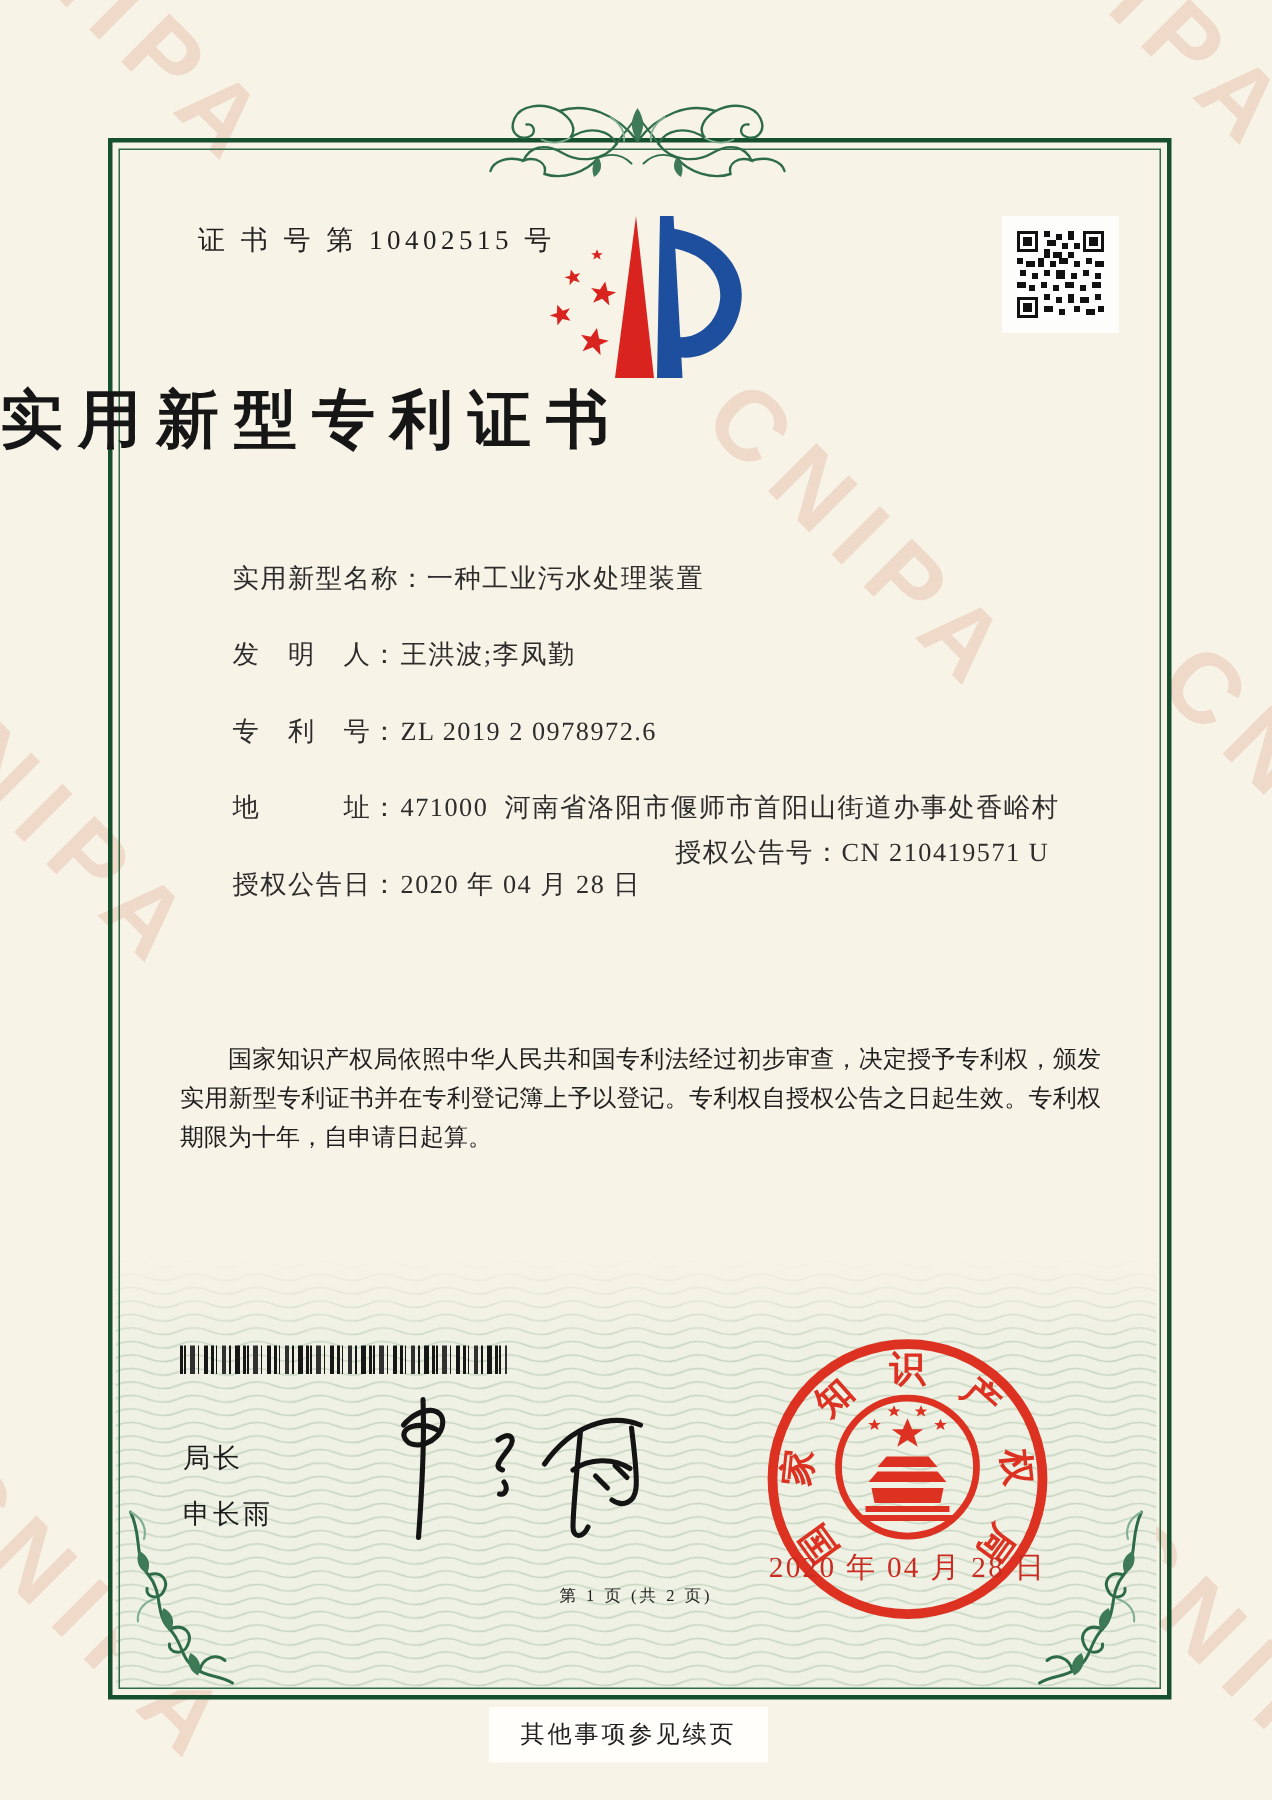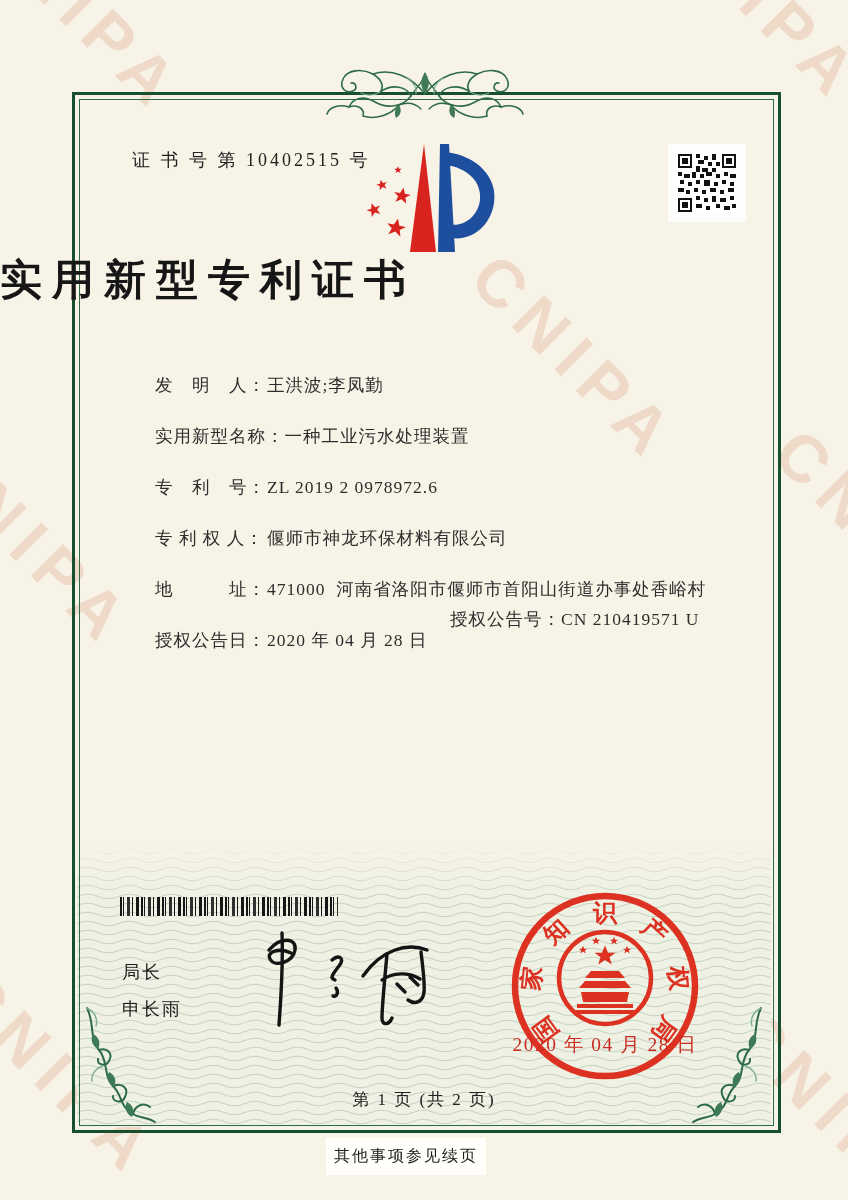--- a/index.html
+++ b/index.html
@@ -50,24 +50,24 @@
         rgba(0,0,0,0) 4px 7px,#303030 7px 10px,rgba(0,0,0,0) 10px 12px,#161616 12px 13px,
         rgba(0,0,0,0) 13px 16px,#161616 16px 19px,rgba(0,0,0,0) 19px 21px);}
 
   .director{position:absolute;left:122px;top:960px;font-size:18px;letter-spacing:2px;color:#1d1d1d;}
   .director div{margin-bottom:13px;}
   .sig{position:absolute;left:235px;top:928px;}
 
   .seal{position:absolute;left:505px;top:886px;z-index:5;opacity:.96;}
   .seal text{font-family:"Liberation Serif","DejaVu Serif",serif;}
 
-  .pageno{position:absolute;left:0;top:1088px;width:100%;text-align:center;
-          font-size:17px;letter-spacing:2px;color:#222;}
+  .pageno{position:absolute;left:0;top:1056px;width:100%;text-align:center;
+          font-size:11px;letter-spacing:2px;color:#222;}
   .contnote{position:absolute;left:326px;top:1138px;background:#fffefb;
-            padding:8px 8px;font-size:16px;letter-spacing:2px;color:#1f1f1f;z-index:5;}
+            padding:8px 21px;font-size:16px;letter-spacing:2px;color:#1f1f1f;z-index:5;}
 </style>
 </head>
 <body>
 
 <div id="page">
 
   <div class="wm" style="left:-50px;top:-30px;">CNIPA</div>
   <div class="wm" style="left:630px;top:-40px;">CNIPA</div>
   <div class="wm" style="left:445px;top:320px;">CNIPA</div>
   <div class="wm" style="left:-100px;top:505px;">CNIPA</div>
@@ -217,41 +217,39 @@
           <rect x="23" y="26" width="3" height="2"></rect>
             <rect x="27" y="25" width="2" height="2"></rect>
         </g>
       </svg>
     </div>
 
     <div class="title">实用新型专利证书</div>
 
     <div class="fields">
       <div class="frow">
+        <span class="flabel">实用新型名称：</span><span class="fvalue">一种工业污水处理装置</span>
+      </div>
+      <div class="frow">
         <span class="flabel">发　明　人：</span><span class="fvalue">王洪波;李凤勤</span>
       </div>
       <div class="frow">
-        <span class="flabel">实用新型名称：</span><span class="fvalue">一种工业污水处理装置</span>
-      </div>
-      <div class="frow">
         <span class="flabel">专　利　号：</span><span class="fvalue">ZL 2019 2 0978972.6</span>
-      </div>
-      <div class="frow">
-        <span class="flabel">专 利 权 人：</span><span class="fvalue">偃师市神龙环保材料有限公司</span>
       </div>
       <div class="frow">
         <span class="flabel">地　　　址：</span><span class="fvalue">471000  河南省洛阳市偃师市首阳山街道办事处香峪村</span>
       </div>
       <div class="frow">
         <span><span class="flabel">授权公告日：</span><span class="fvalue">2020 年 04 月 28 日</span></span>
         <span class="second"><span class="flabel" style="min-width:0;">授权公告号：</span><span class="fvalue">CN 210419571 U</span></span>
       </div>
     </div>
 
     <div class="paras">
+      <p>国家知识产权局依照中华人民共和国专利法经过初步审查，决定授予专利权，颁发实用新型专利证书并在专利登记簿上予以登记。专利权自授权公告之日起生效。专利权期限为十年，自申请日起算。</p>
     </div>
 
     <div class="barcode"></div>
 
     <div class="director">
       <div>局长</div>
       <div>申长雨</div>
     </div>
 
     <svg class="sig" width="215" height="105" viewBox="0 0 215 105">

